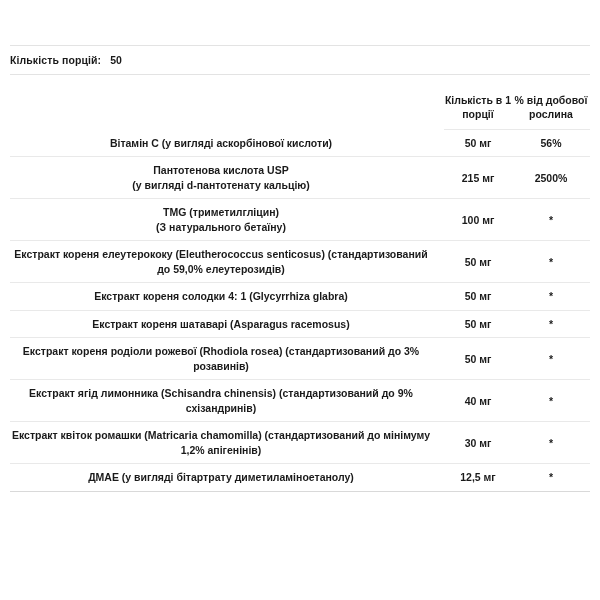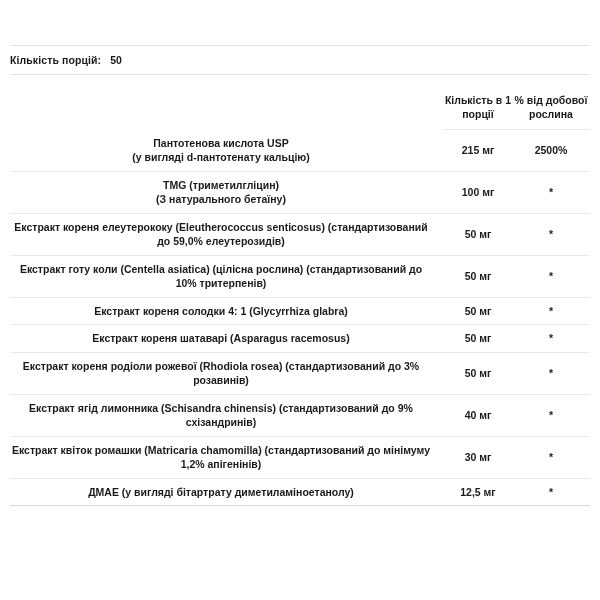--- a/index.html
+++ b/index.html
@@ -106,36 +106,36 @@
     </colgroup>
     <thead>
       <tr>
         <th class="h-name"></th>
         <th class="h-amt">Кількість в 1 порції</th>
         <th class="h-dv">% від добової рослина</th>
       </tr>
     </thead>
     <tbody id="facts-body">
         <tr>
+          <td class="cell-name">Вітамін C (у вигляді аскорбінової кислоти)</td>
+          <td class="cell-amt">50 мг</td>
+          <td class="cell-dv">56%</td>
+        </tr>
+        <tr>
           <td class="cell-name">Пантотенова кислота USP<br>(у вигляді d-пантотенату кальцію)</td>
           <td class="cell-amt">215 мг</td>
           <td class="cell-dv">2500%</td>
         </tr>
         <tr>
           <td class="cell-name">TMG (триметилгліцин)<br>(З натурального бетаїну)</td>
           <td class="cell-amt">100 мг</td>
           <td class="cell-dv">*</td>
         </tr>
         <tr>
           <td class="cell-name">Екстракт кореня елеутерококу (Eleutherococcus senticosus) (стандартизований до 59,0% елеутерозидів)</td>
-          <td class="cell-amt">50 мг</td>
-          <td class="cell-dv">*</td>
-        </tr>
-        <tr>
-          <td class="cell-name">Екстракт готу коли (Centella asiatica) (цілісна рослина) (стандартизований до 10% тритерпенів)</td>
           <td class="cell-amt">50 мг</td>
           <td class="cell-dv">*</td>
         </tr>
         <tr>
           <td class="cell-name">Екстракт кореня солодки 4: 1 (Glycyrrhiza glabra)</td>
           <td class="cell-amt">50 мг</td>
           <td class="cell-dv">*</td>
         </tr>
         <tr>
           <td class="cell-name">Екстракт кореня шатаварі (Asparagus racemosus)</td>

